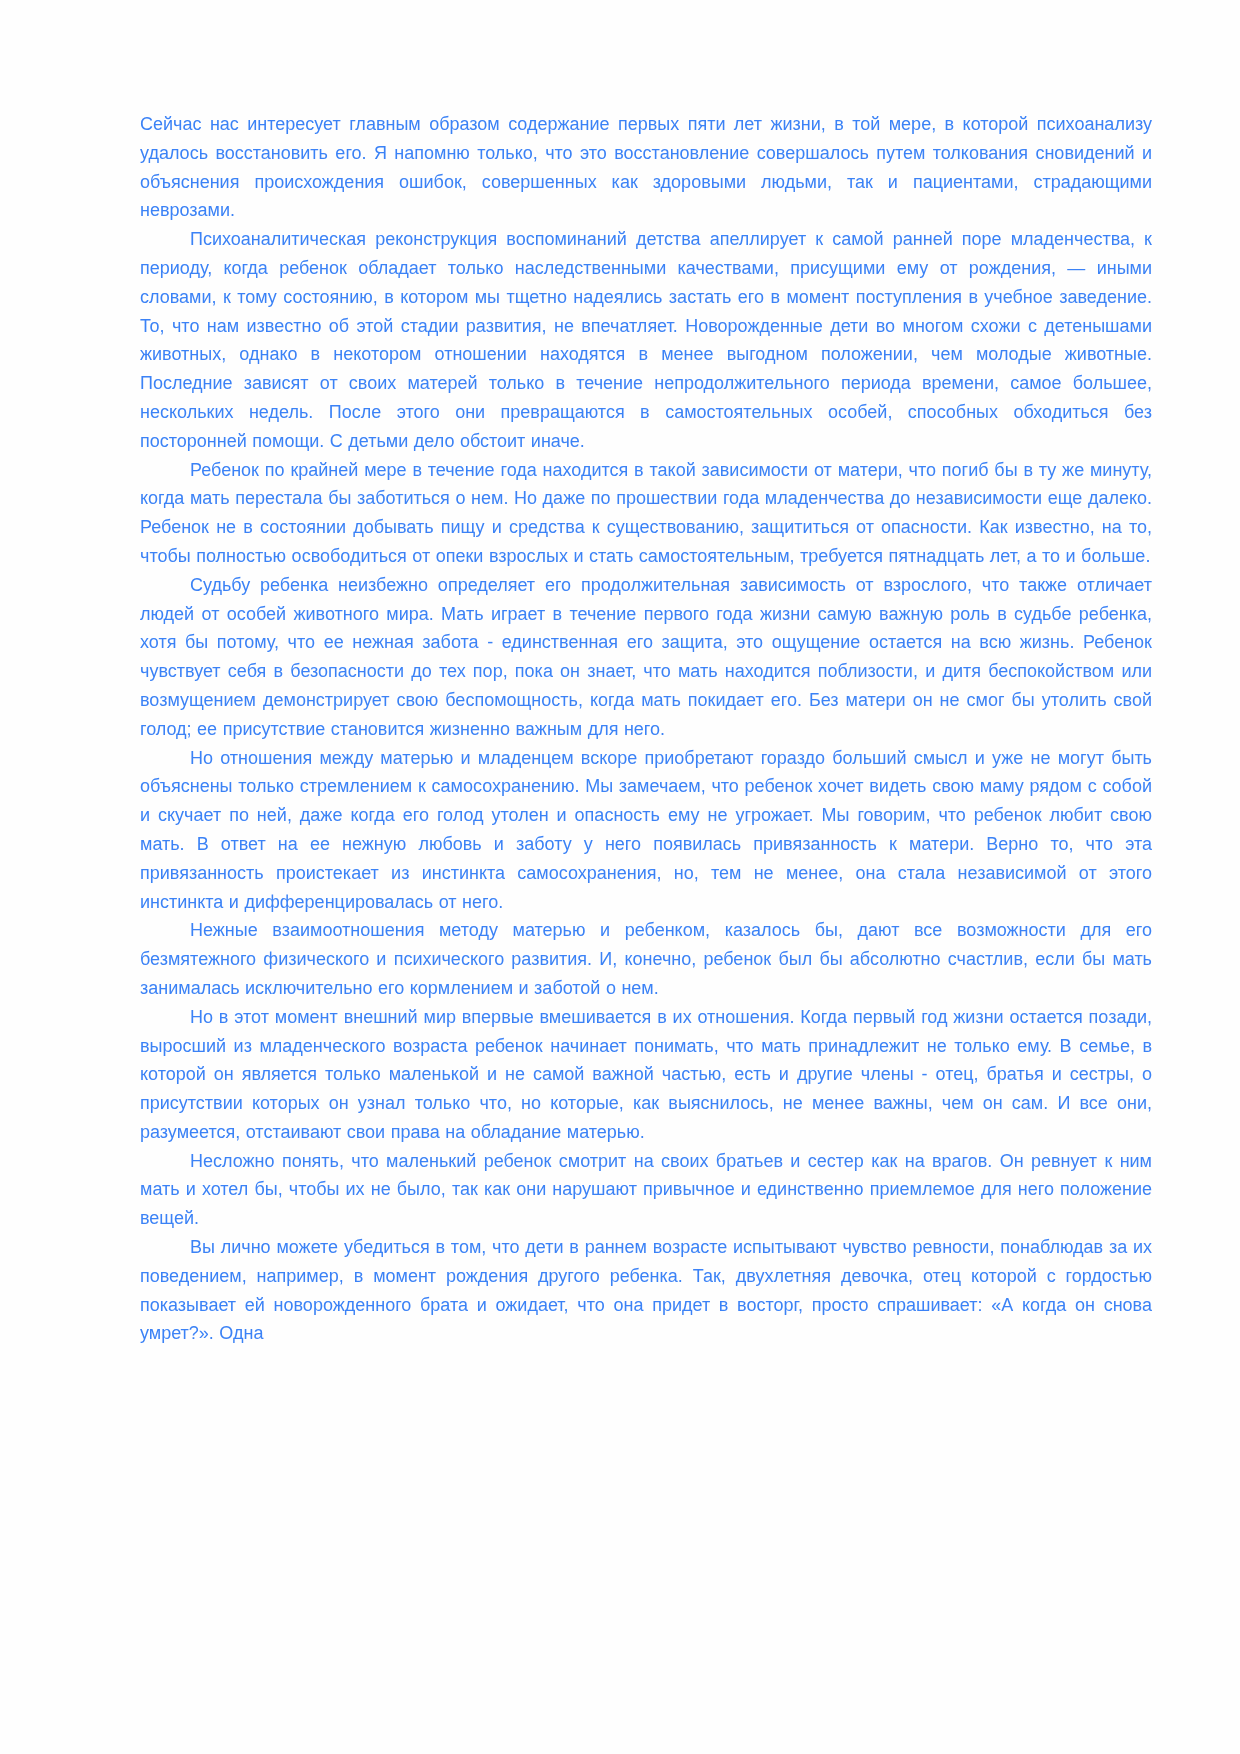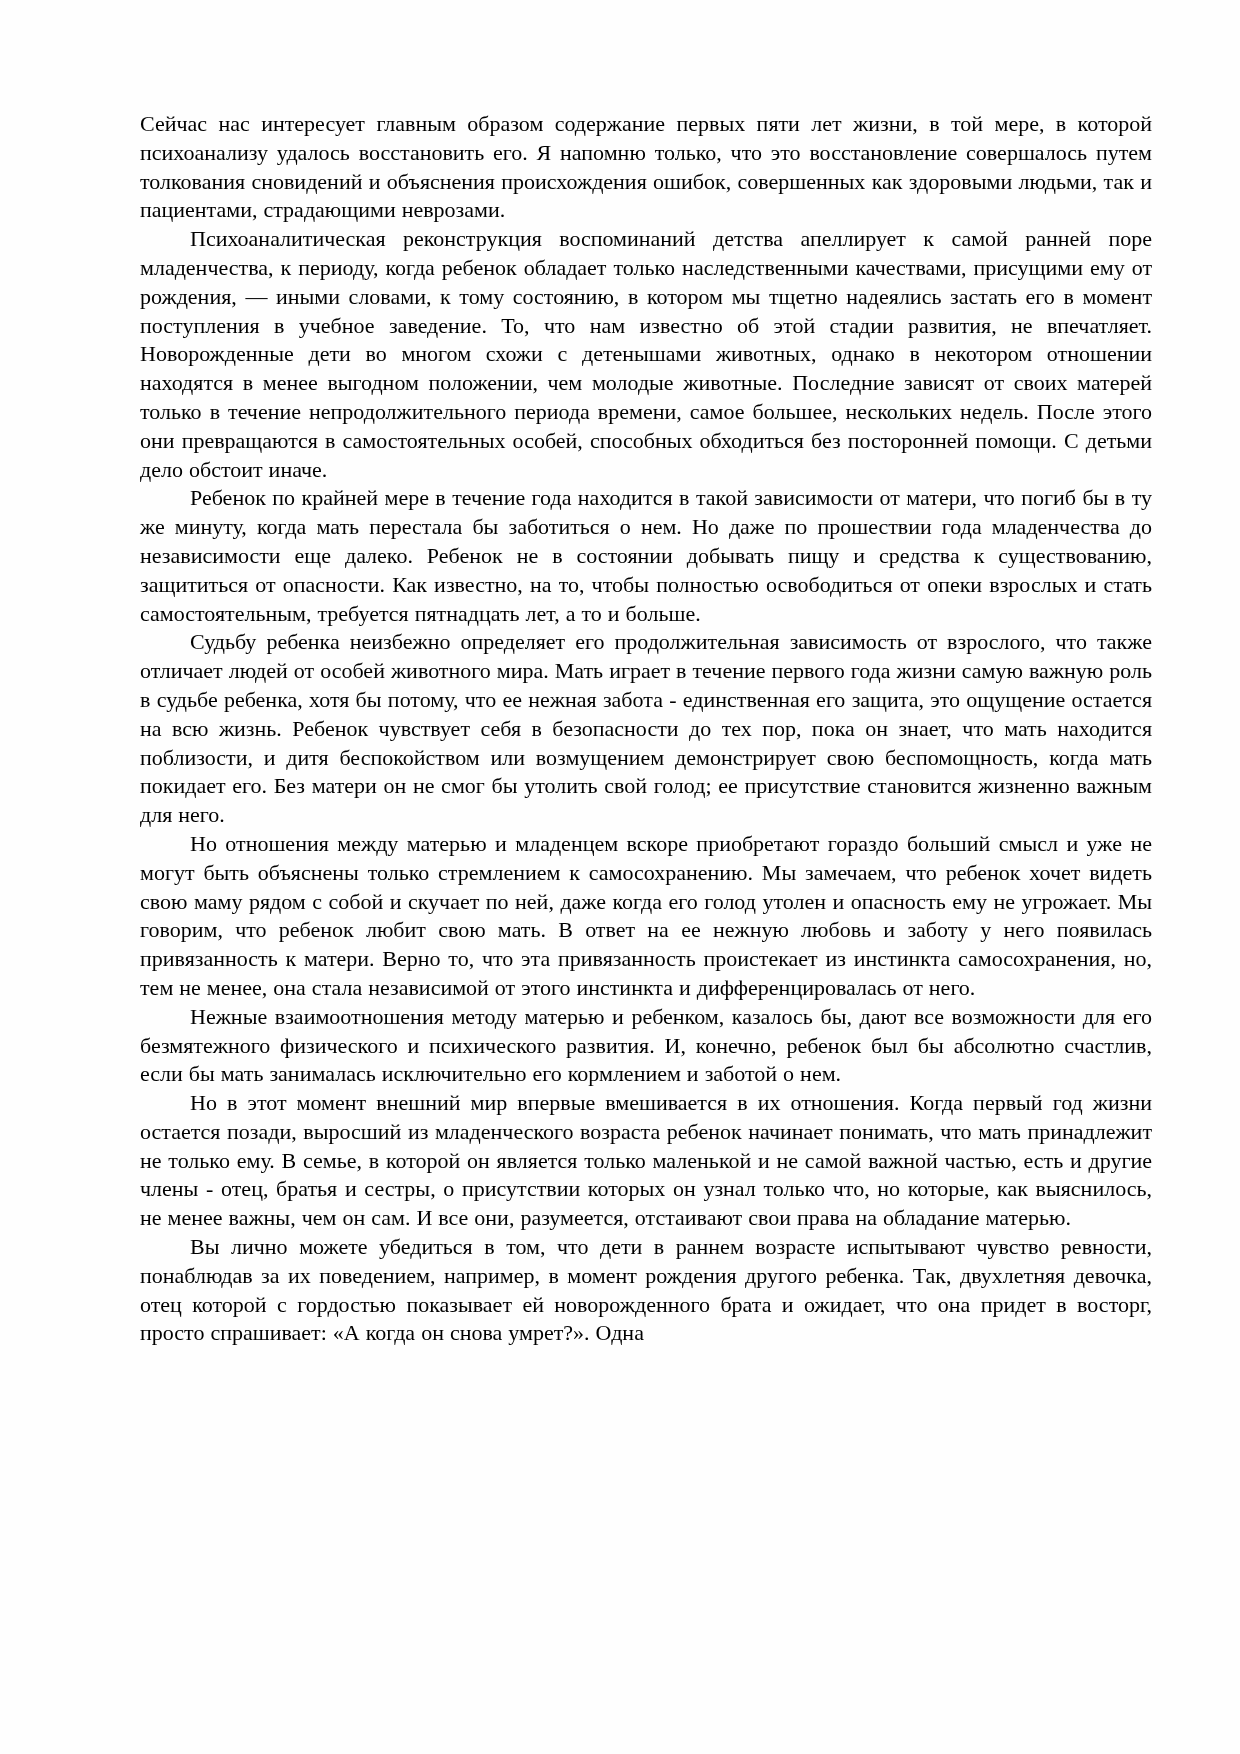--- a/index.html
+++ b/index.html
@@ -14,24 +14,24 @@
     height: 1754px;
     background: #fefefe;
     box-sizing: border-box;
     overflow: hidden;
   }
   .text-block {
     position: absolute;
     top: 110px;
     left: 140px;
     width: 1012px;
-    font-family: Liberation Serif, serif;
-    font-size: 22px;
+    font-family: Liberation Sans, sans-serif;
+    font-size: 18px;
     line-height: 28.8px;
-    color: #000000;
+    color: #3b82f6;
     text-align: justify;
   }
   .text-block p {
     margin: 0;
     padding: 0;
     text-indent: 50px;
     word-spacing: 0.5px;
   }
   .text-block p.continuation {
     text-indent: 0;
@@ -42,15 +42,16 @@
 
 <div class="page">
   <div class="text-block">
     <p class="continuation">Сейчас нас интересует главным образом содержание первых пяти лет жизни, в той мере, в которой психоанализу удалось восстановить его. Я напомню только, что это восстановление совершалось путем толкования сновидений и объяснения происхождения ошибок, совершенных как здоровыми людьми, так и пациентами, страдающими неврозами.</p>
     <p>Психоаналитическая реконструкция воспоминаний детства апеллирует к самой ранней поре младенчества, к периоду, когда ребенок обладает только наследственными качествами, присущими ему от рождения, — иными словами, к тому состоянию, в котором мы тщетно надеялись застать его в момент поступления в учебное заведение. То, что нам известно об этой стадии развития, не впечатляет. Новорожденные дети во многом схожи с детенышами животных, однако в некотором отношении находятся в менее выгодном положении, чем молодые животные. Последние зависят от своих матерей только в течение непродолжительного периода времени, самое большее, нескольких недель. После этого они превращаются в самостоятельных особей, способных обходиться без посторонней помощи. С детьми дело обстоит иначе.</p>
     <p>Ребенок по крайней мере в течение года находится в такой зависимости от матери, что погиб бы в ту же минуту, когда мать перестала бы заботиться о нем. Но даже по прошествии года младенчества до независимости еще далеко. Ребенок не в состоянии добывать пищу и средства к существованию, защититься от опасности. Как известно, на то, чтобы полностью освободиться от опеки взрослых и стать самостоятельным, требуется пятнадцать лет, а то и больше.</p>
     <p>Судьбу ребенка неизбежно определяет его продолжительная зависимость от взрослого, что также отличает людей от особей животного мира. Мать играет в течение первого года жизни самую важную роль в судьбе ребенка, хотя бы потому, что ее нежная забота - единственная его защита, это ощущение остается на всю жизнь. Ребенок чувствует себя в безопасности до тех пор, пока он знает, что мать находится поблизости, и дитя беспокойством или возмущением демонстрирует свою беспомощность, когда мать покидает его. Без матери он не смог бы утолить свой голод; ее присутствие становится жизненно важным для него.</p>
     <p>Но отношения между матерью и младенцем вскоре приобретают гораздо больший смысл и уже не могут быть объяснены только стремлением к самосохранению. Мы замечаем, что ребенок хочет видеть свою маму рядом с собой и скучает по ней, даже когда его голод утолен и опасность ему не угрожает. Мы говорим, что ребенок любит свою мать. В ответ на ее нежную любовь и заботу у него появилась привязанность к матери. Верно то, что эта привязанность проистекает из инстинкта самосохранения, но, тем не менее, она стала независимой от этого инстинкта и дифференцировалась от него.</p>
     <p>Нежные взаимоотношения методу матерью и ребенком, казалось бы, дают все возможности для его безмятежного физического и психического развития. И, конечно, ребенок был бы абсолютно счастлив, если бы мать занималась исключительно его кормлением и заботой о нем.</p>
     <p>Но в этот момент внешний мир впервые вмешивается в их отношения. Когда первый год жизни остается позади, выросший из младенческого возраста ребенок начинает понимать, что мать принадлежит не только ему. В семье, в которой он является только маленькой и не самой важной частью, есть и другие члены - отец, братья и сестры, о присутствии которых он узнал только что, но которые, как выяснилось, не менее важны, чем он сам. И все они, разумеется, отстаивают свои права на обладание матерью.</p>
+    <p>Несложно понять, что маленький ребенок смотрит на своих братьев и сестер как на врагов. Он ревнует к ним мать и хотел бы, чтобы их не было, так как они нарушают привычное и единственно приемлемое для него положение вещей.</p>
     <p>Вы лично можете убедиться в том, что дети в раннем возрасте испытывают чувство ревности, понаблюдав за их поведением, например, в момент рождения другого ребенка. Так, двухлетняя девочка, отец которой с гордостью показывает ей новорожденного брата и ожидает, что она придет в восторг, просто спрашивает: «А когда он снова умрет?». Одна</p>
   </div>
 </div>
 
 </body></html>

